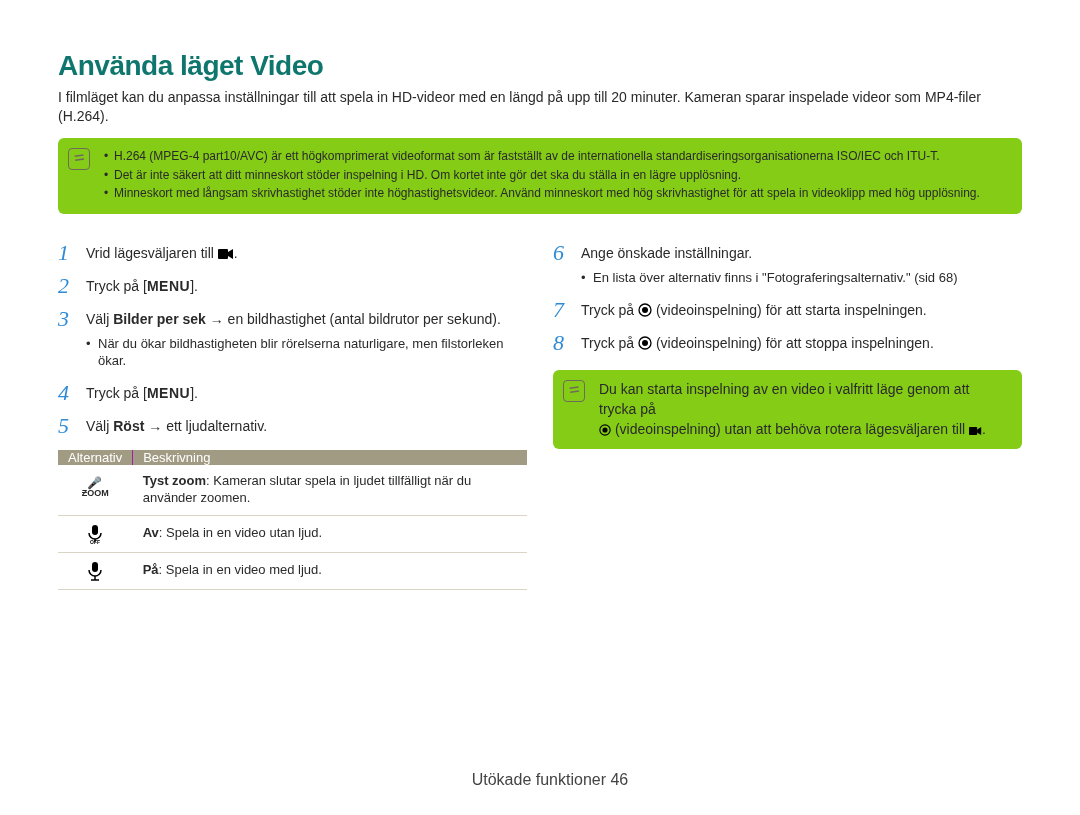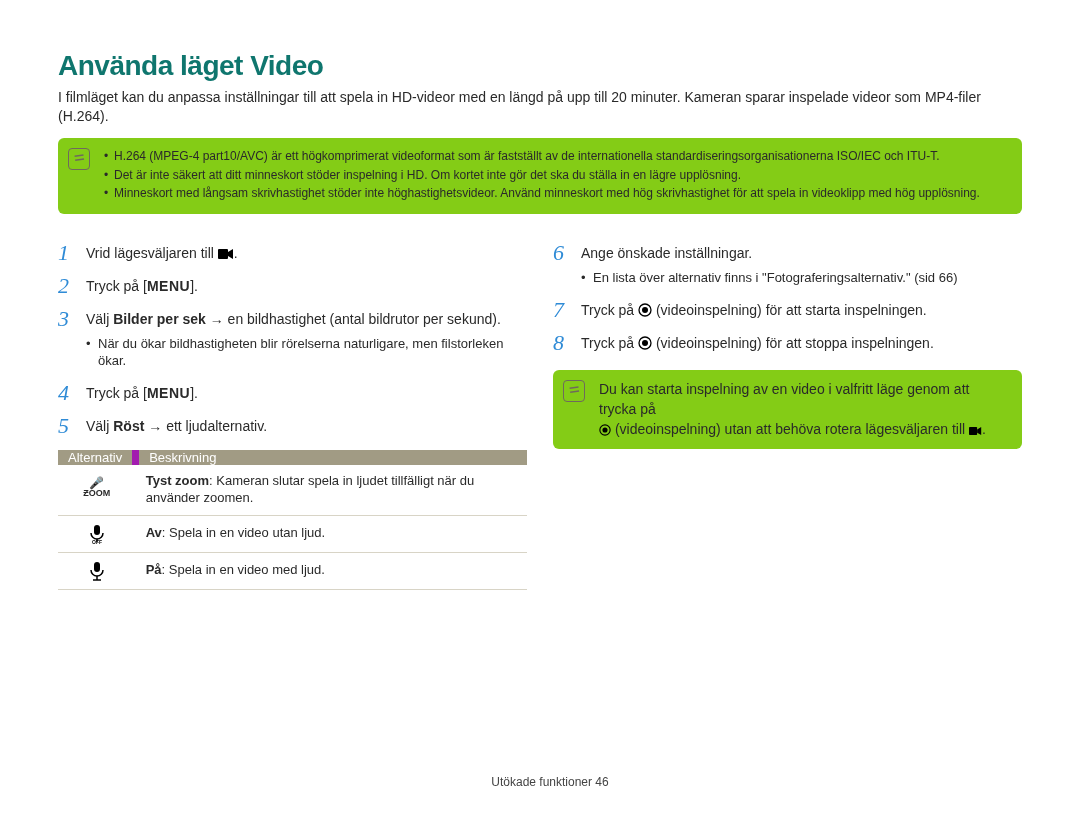--- a/index.html
+++ b/index.html
@@ -118,21 +118,21 @@
     margin-top: 4px;
   }
   table.opts th {
     background: #a19b84;
     color: #fff;
     font-weight: 400;
     text-align: left;
     padding: 0 10px;
     font-size: 13px;
   }
-  table.opts th + th { border-left: 7px solid #a21caf; }
+  table.opts th + th { border-left: 1px solid #a21caf; }
   table.opts td {
     border-bottom: 1px solid #d8d4c6;
     padding: 8px 10px;
     vertical-align: middle;
     line-height: 1.3;
   }
   table.opts td.icon-cell {
     width: 58px;
     text-align: center;
   }
@@ -142,21 +142,21 @@
     line-height: 0.9;
     display: inline-block;
   }
   .icon-zoom .big { font-size: 12px; display:block; }
   .mic-icon svg { display: inline-block; vertical-align: middle; }
   .footer {
     position: absolute;
     bottom: 26px;
     left: 0; right: 16px;
     text-align: center;
-    font-size: 12px;
+    font-size: 16px;
     color: #444;
     margin-left: 36px;
   }
   .right-note {
     margin-top: 18px;
   }
   b { font-weight: 700; }
 </style>
 </head>
 <body>
@@ -239,21 +239,21 @@
         </tr>
       </tbody>
     </table>
   </div>
 
   <div class="col">
     <ol class="steps" style="counter-reset: step 5">
       <li>
         <span>Ange önskade inställningar.</span>
         <ul class="sub-bullets">
-          <li>En lista över alternativ finns i "Fotograferingsalternativ." (sid 66)</li>
+          <li>En lista över alternativ finns i "Fotograferingsalternativ." (sid 68)</li>
         </ul>
       </li>
       <li>
         <span>Tryck på </span><span class="rec-icon"><svg width="14" height="14" viewBox="0 0 14 14">
               <circle cx="7" cy="7" r="6" fill="none" stroke="#000" stroke-width="1.3"></circle>
               <circle cx="7" cy="7" r="3" fill="#000"></circle>
             </svg></span><span> (videoinspelning) för att starta inspelningen.</span>
       </li>
       <li>
         <span>Tryck på </span><span class="rec-icon"><svg width="14" height="14" viewBox="0 0 14 14">

